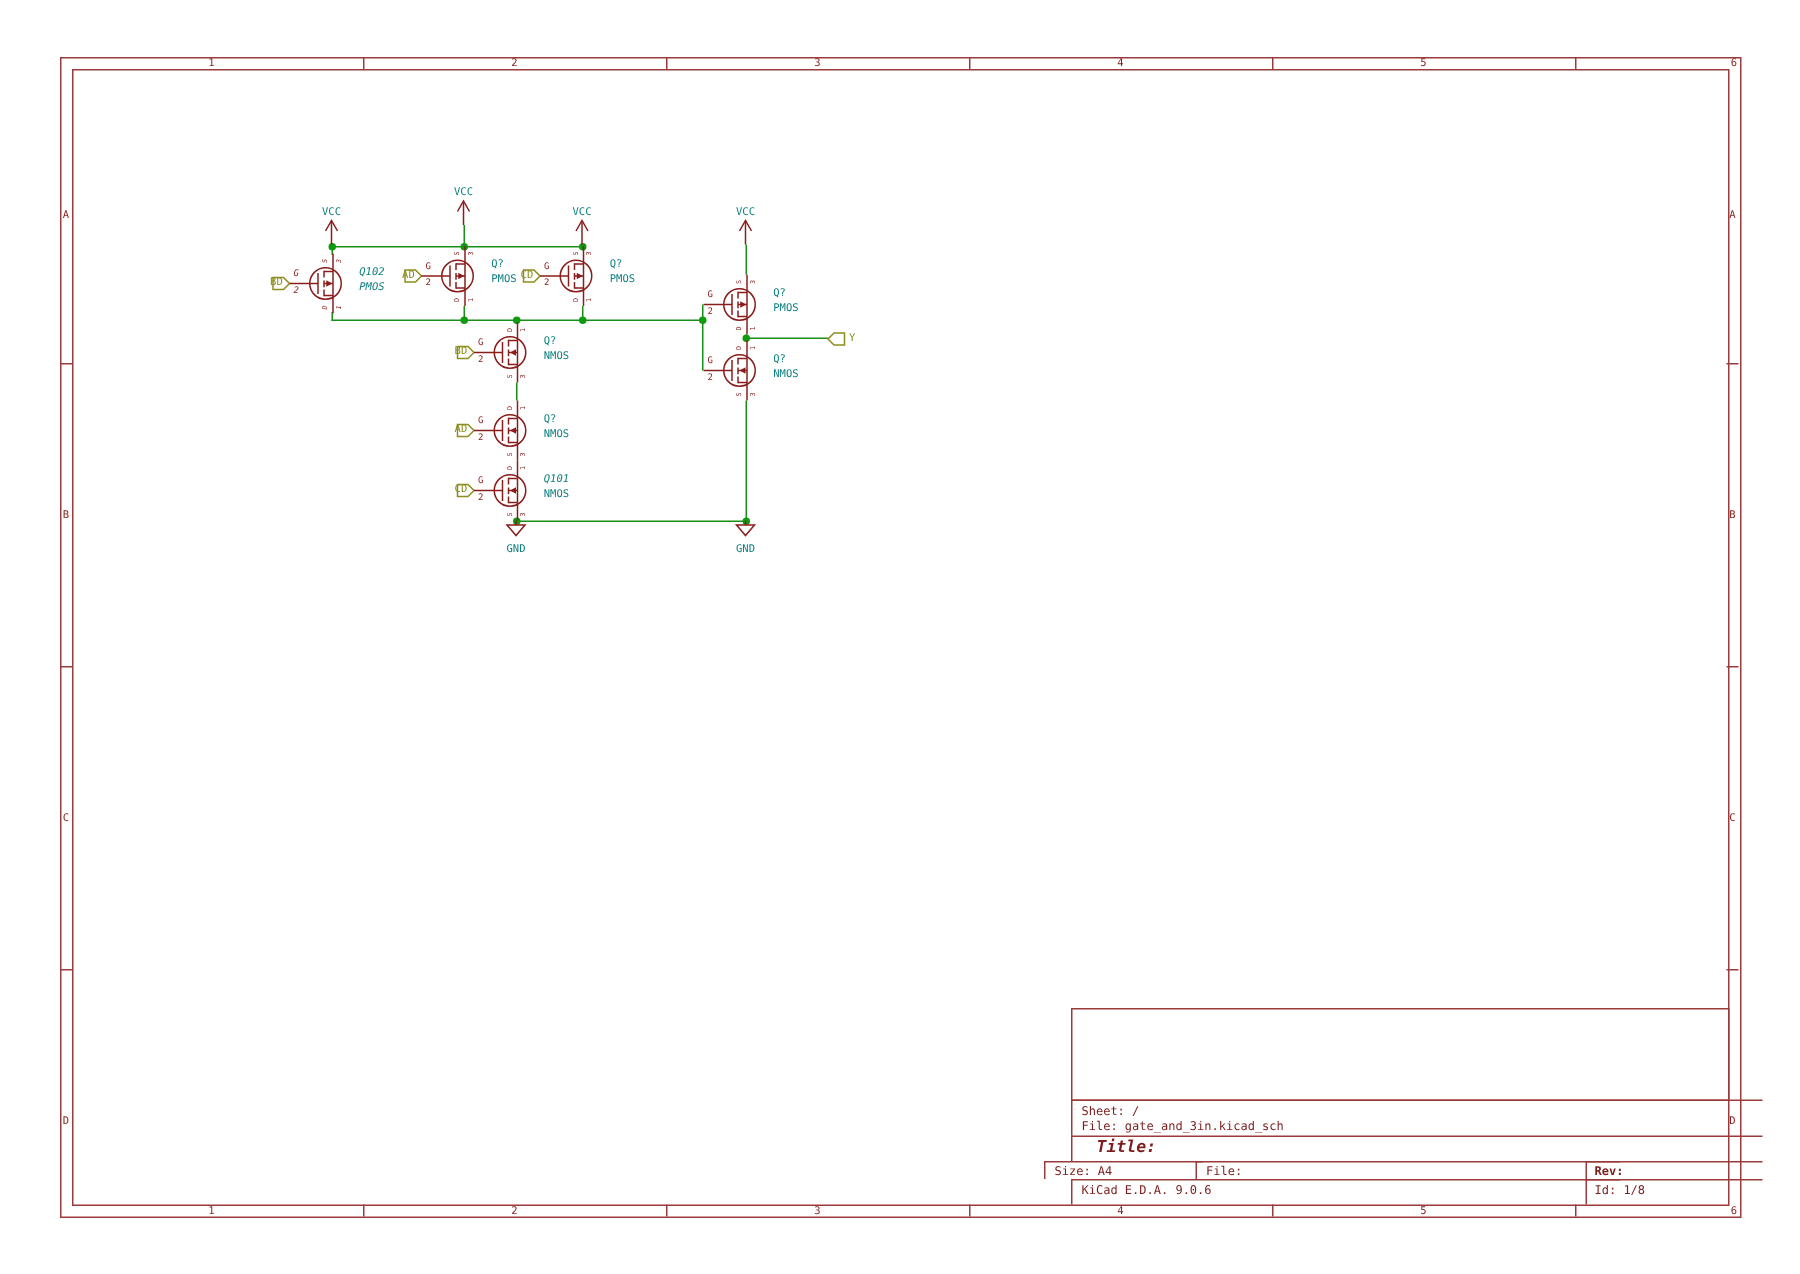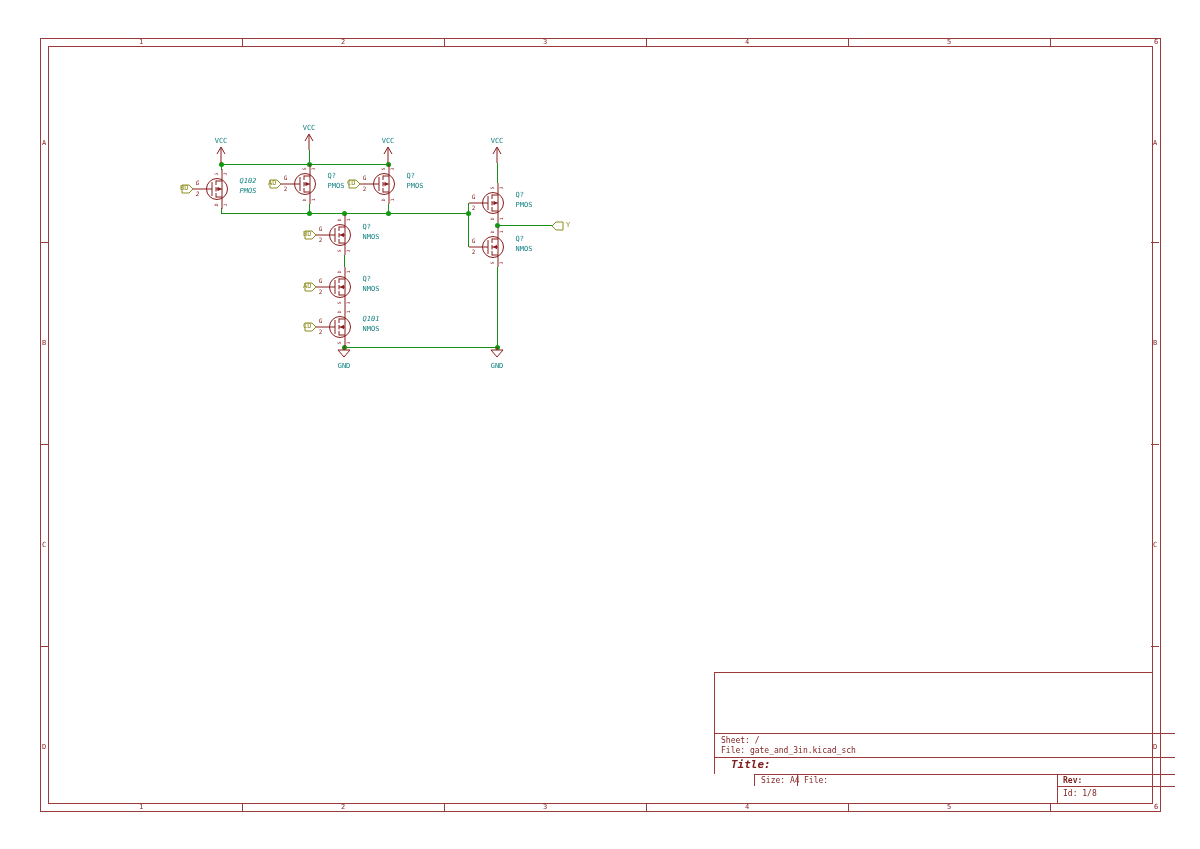--- a/index.html
+++ b/index.html
@@ -119,28 +119,31 @@
   <div class="gridlab" style="left:1151px;top:743px;width:8px;">D</div>
 
   <div class="tb-box" style="left:714px;top:672px;width:437px;height:60px;"></div>
   <div class="tb-cell" style="left:714px;top:733px;width:437px;height:23px;">
     <span class="tb-text" style="left:6px;top:2px;">Sheet: /</span>
     <span class="tb-text" style="left:6px;top:12px;">File: gate_and_3in.kicad_sch</span>
   </div>
   <div class="tb-cell" style="left:714px;top:757px;width:437px;height:16px;">
     <span class="tb-text tb-title" style="left:16px;top:2px;">Title:</span>
   </div>
-  <div class="tb-cell" style="left:754px;top:774px;width:82px;height:11px;text-align:right;">
+  <div class="tb-cell" style="left:696px;top:774px;width:82px;height:11px;text-align:right;">
     <span class="tb-text" style="left:6px;top:1px;">Size: A4</span>
   </div>
   <div class="tb-cell" style="left:797px;top:774px;width:259px;height:11px;">
     <span class="tb-text" style="left:6px;top:1px;">File:</span>
   </div>
   <div class="tb-cell" style="left:1057px;top:774px;width:94px;height:11px;">
     <span class="tb-text tb-bold" style="left:5px;top:1px;">Rev:</span>
+  </div>
+  <div class="tb-cell" style="left:714px;top:786px;width:342px;height:16px;">
+    <span class="tb-text" style="left:6px;top:2px;">KiCad E.D.A. 9.0.6</span>
   </div>
   <div class="tb-cell" style="left:1057px;top:786px;width:94px;height:16px;">
     <span class="tb-text" style="left:5px;top:2px;">Id: 1/8</span>
   </div>
 
   <div class="wire wh" style="left:221px;top:163.5px;width:167px;"></div>
   <div class="wire wv" style="left:220.5px;top:164px;height:6px;"></div>
   <div class="wire wv" style="left:220.5px;top:208px;height:6px;"></div>
   <div class="wire wv" style="left:308.5px;top:150px;height:14px;"></div>
   <div class="wire wv" style="left:308.5px;top:204px;height:10px;"></div>

